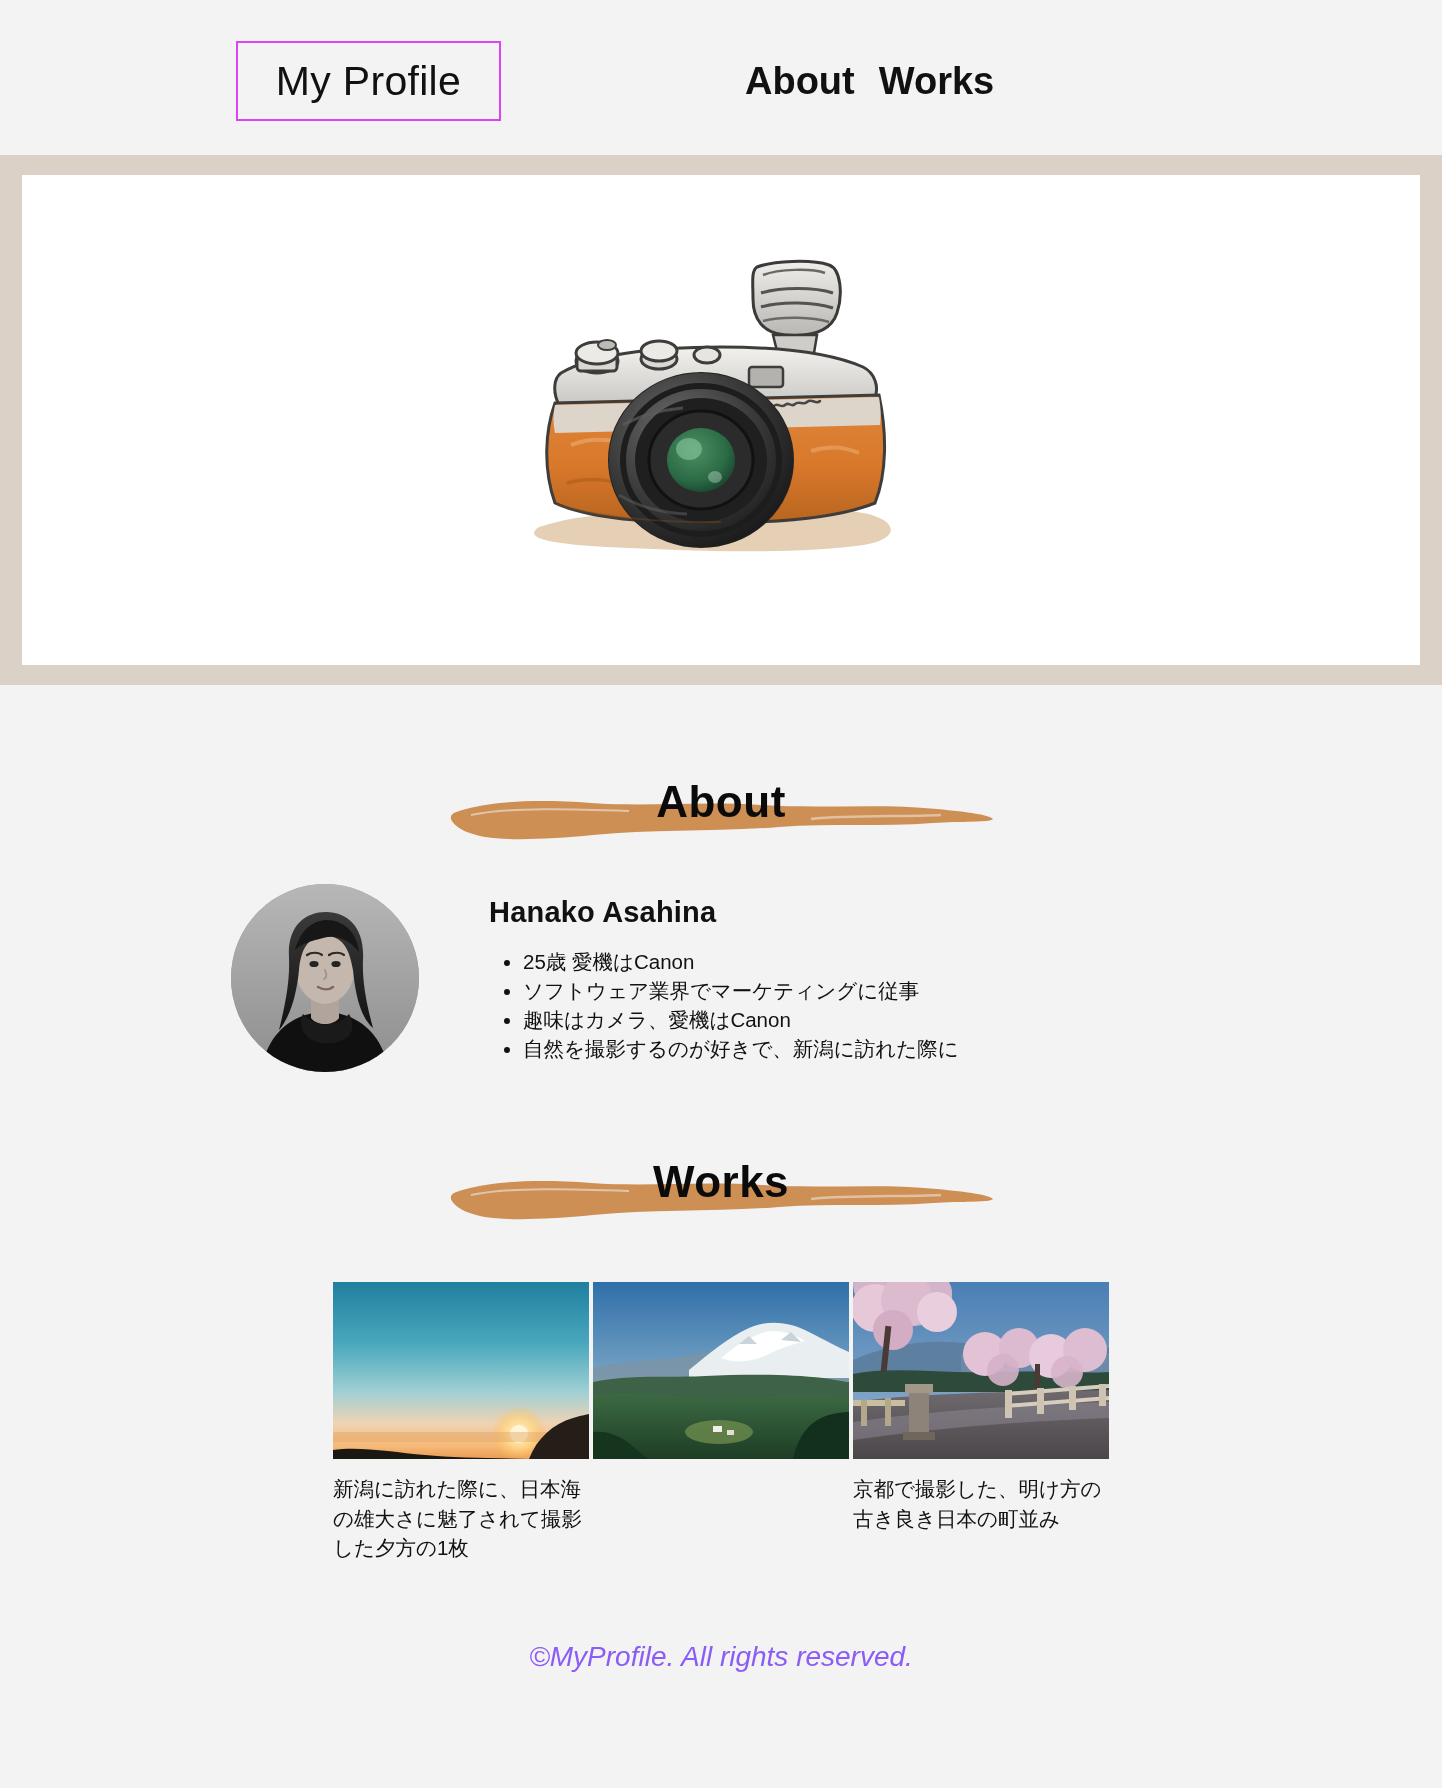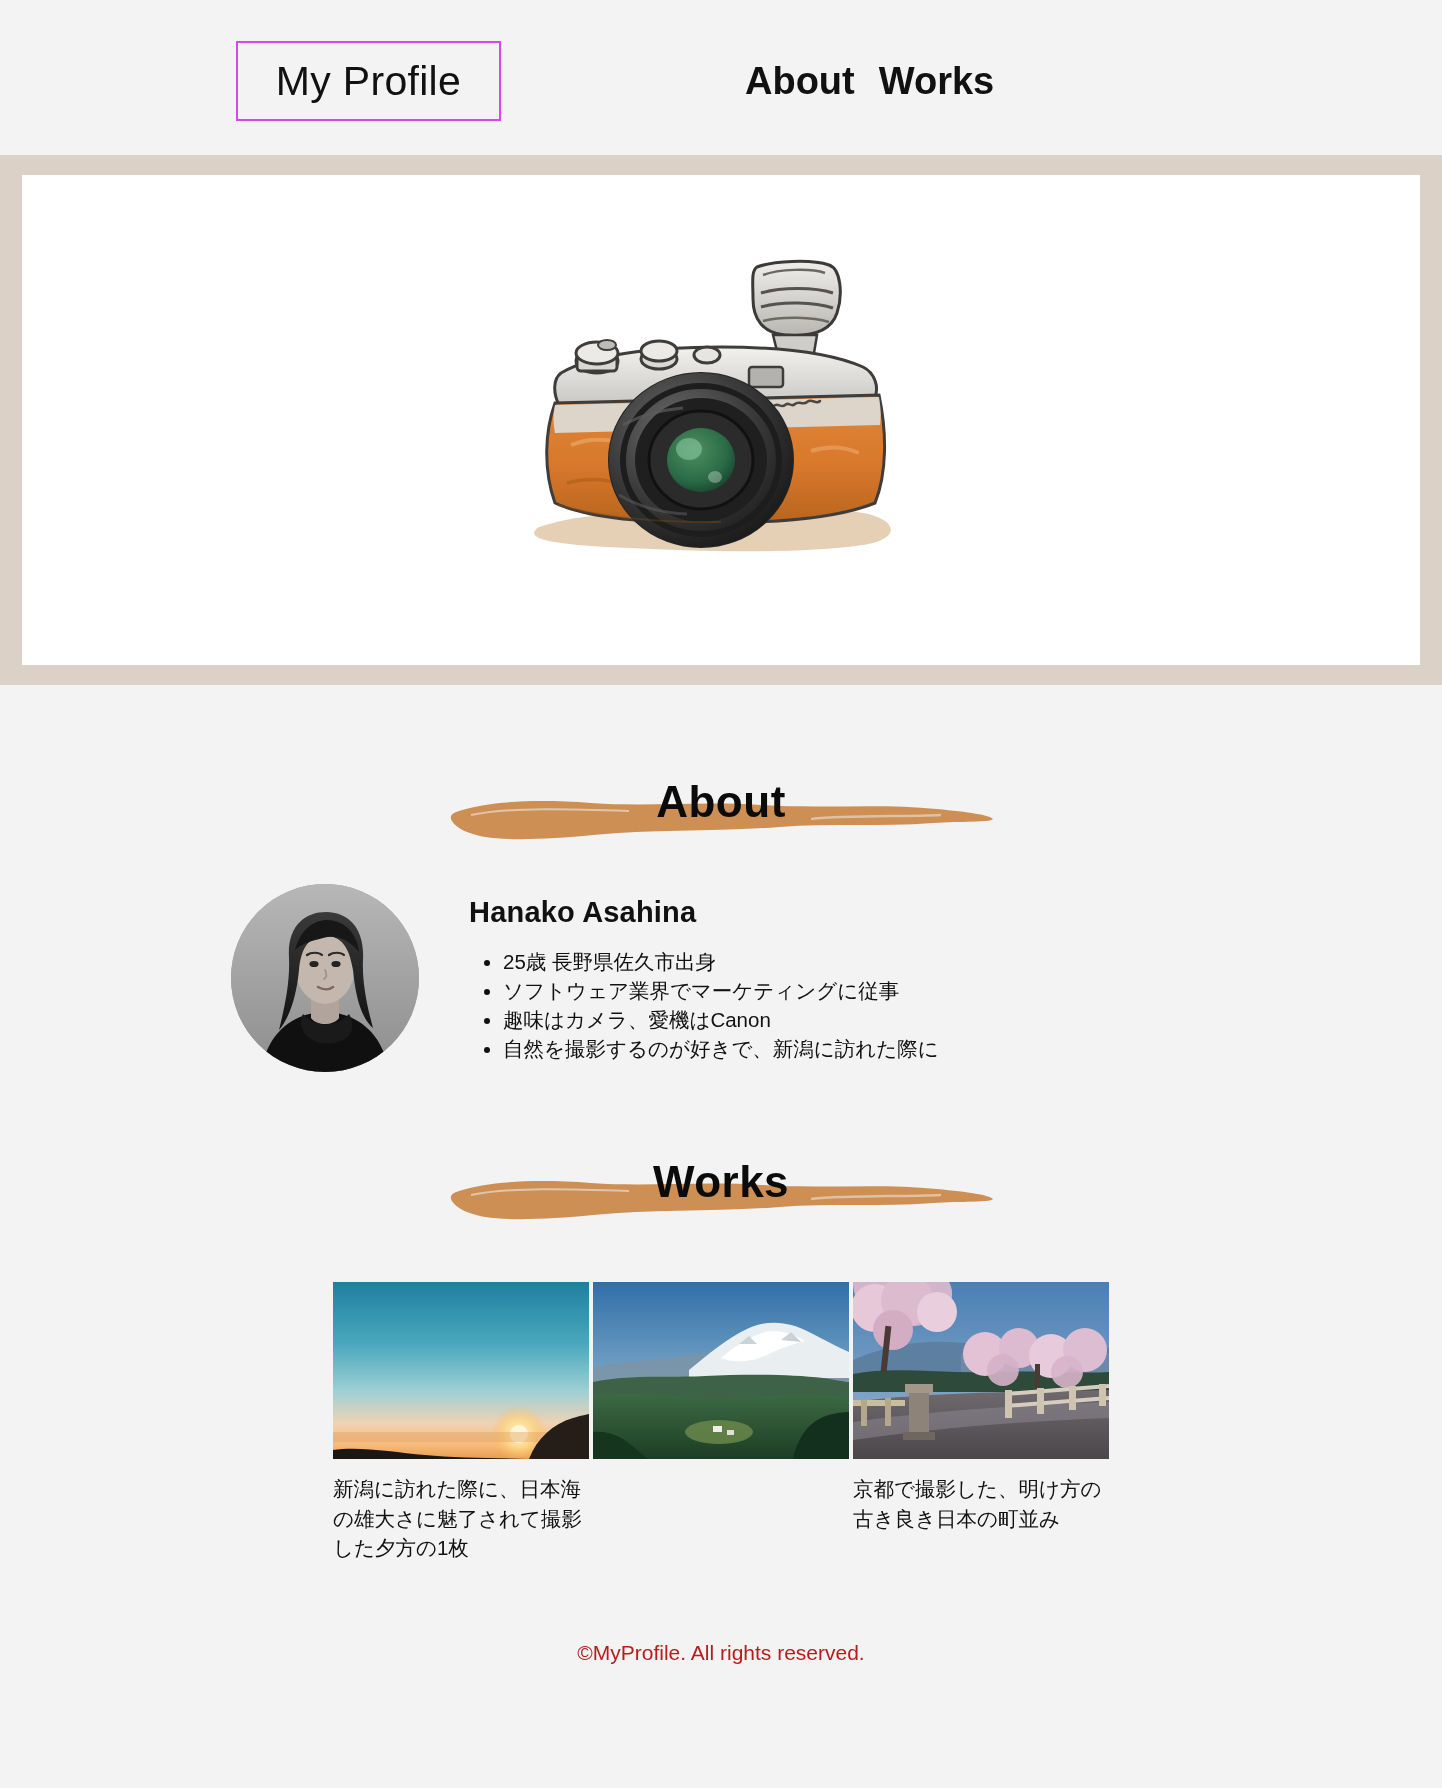--- a/index.html
+++ b/index.html
@@ -117,21 +117,21 @@
     transform: translateY(-8px);
   }
 
   
   #about-section { padding-top: 72px; }
   .about-body {
     width: 990px;
     margin: 22px auto 0 auto;
     display: flex;
     align-items: flex-start;
-    gap: 50px;
+    gap: 70px;
     padding-left: 5px;
   }
   .avatar {
     width: 188px;
     height: 188px;
     border-radius: 50%;
     flex: 0 0 188px;
     overflow: hidden;
     position: relative;
     background: #9a9a9a;
@@ -181,23 +181,24 @@
     line-height: 1.45;
     color: #111;
     margin-top: 15px;
     word-break: break-all;
   }
 
   
   .site-footer {
     margin-top: 78px;
     text-align: center;
-    font-size: 21px;
-    color: #b91c1c;
+    font-size: 28px;
+    color: #8b5cf6;
     padding-bottom: 20px;
+    font-style: italic;
   }
 </style>
 </head>
 <body>
 
 <header class="site-header">
   <div class="brand-box">
     <span class="brand-text">My Profile</span>
   </div>
   <nav class="main-nav">
@@ -344,21 +345,21 @@
           <path d="M98 71 C 102 68, 110 68, 113 71" fill="none" stroke="#2b2b2b" stroke-width="2.2" stroke-linecap="round"></path>
 
           <path d="M94 86 C 96 91, 96 93, 93 95" fill="none" stroke="#9e918a" stroke-width="1.8" stroke-linecap="round"></path>
           <path d="M87 103 C 92 106, 98 106, 102 103" fill="none" stroke="#7d6861" stroke-width="2.6" stroke-linecap="round"></path>
         </svg>
       </div>
 
       <div class="about-text">
         <h2 class="about-name">Hanako Asahina</h2>
         <ul class="about-list">
-          <li>25歳 長野県佐久市出身</li>
+          <li>25歳 愛機はCanon</li>
           <li>ソフトウェア業界でマーケティングに従事</li>
           <li>趣味はカメラ、愛機はCanon</li>
           <li>自然を撮影するのが好きで、新潟に訪れた際に</li>
         </ul>
       </div>
     </div>
   </section>
 
   <section id="works-section">
     <div class="section-heading">

